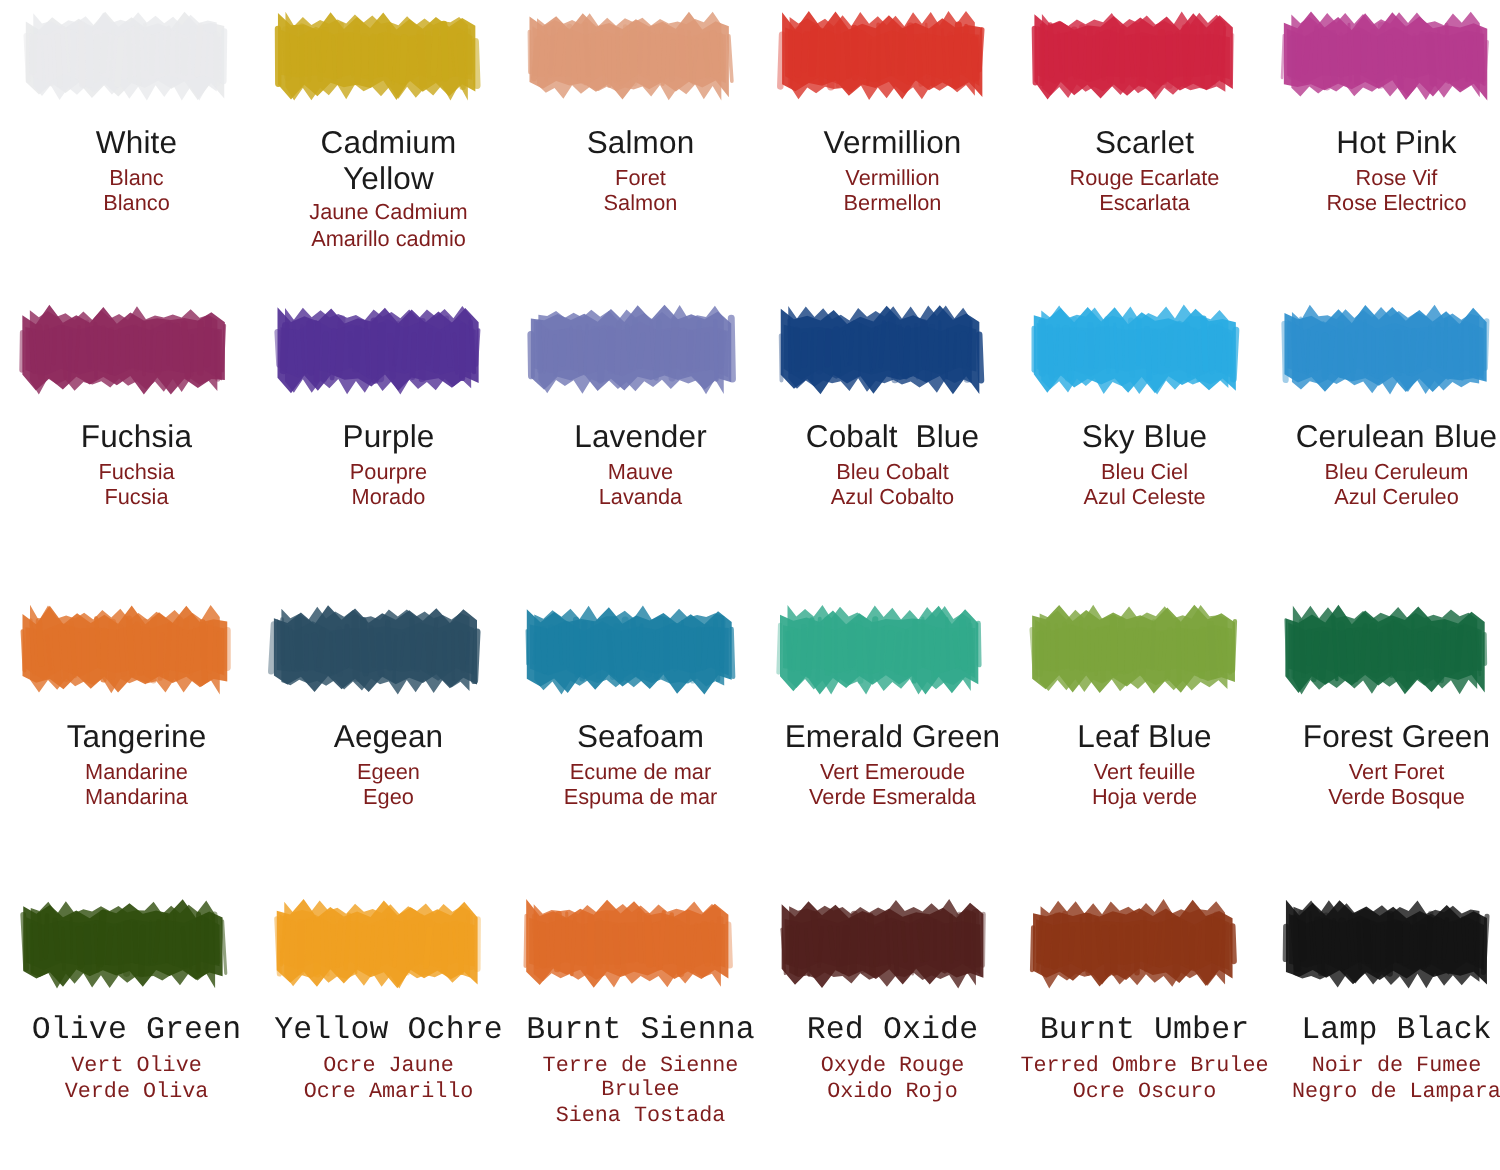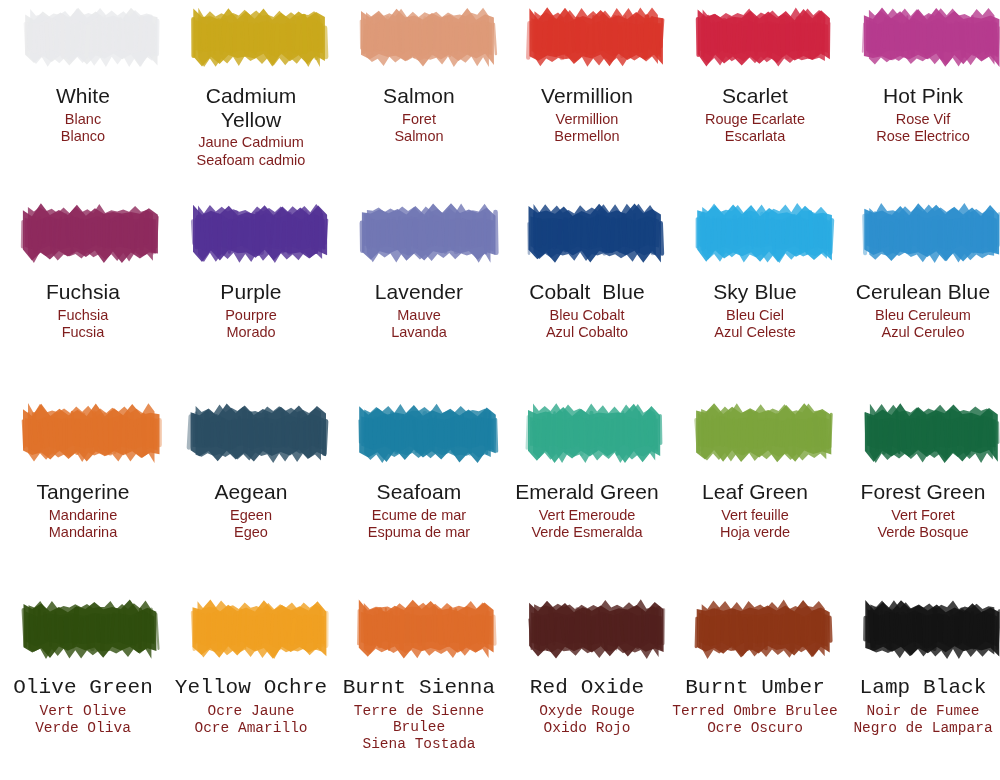--- a/index.html
+++ b/index.html
@@ -33,21 +33,21 @@
   .row-1 { height: 196px; }
   .row-2 { height: 200px; }
   .row-3 { height: 196px; }
   .row-4 { height: 182px; font-family: Liberation Mono, monospace; }
 
   .swatch-cell {
     width: 158px;
     margin-right: 10px;
     display: flex;
     flex-direction: column;
-    align-items: flex-end;
+    align-items: flex-start;
     box-sizing: border-box;
   }
   .swatch-cell:first-child { margin-left: 8px; }
   .swatch-cell:last-child { margin-right: 0; }
 
   .stroke-box {
     width: 150px;
     height: 62px;
     display: block;
   }
@@ -151,21 +151,21 @@
             <line x1="125.1" y1="21.8" x2="126.9" y2="44.2" stroke="#c9a81b" stroke-width="1.64" stroke-opacity="0.72" stroke-linecap="round"></line>
             <line x1="130.4" y1="18.5" x2="132.4" y2="51.9" stroke="#c9a81b" stroke-width="4.27" stroke-opacity="0.66" stroke-linecap="round"></line>
             <line x1="135.7" y1="15.4" x2="137.2" y2="41.2" stroke="#c9a81b" stroke-width="4.73" stroke-opacity="0.51" stroke-linecap="round"></line>
             <line x1="140.9" y1="21.8" x2="142.0" y2="50.9" stroke="#c9a81b" stroke-width="4.77" stroke-opacity="0.57" stroke-linecap="round"></line>
           </svg>
         </div>
         <div class="label-block">
           <span class="name-en">Cadmium
 Yellow</span>
           <span class="name-fr">Jaune Cadmium</span>
-          <span class="name-es">Seafoam cadmio</span>
+          <span class="name-es">Amarillo cadmio</span>
         </div>
       </div>
       <div class="swatch-cell">
         <div class="stroke-box">
           <svg viewBox="0 0 150 62" preserveAspectRatio="none">
             <polygon points="9.0,5.0 17.9,11.4 26.8,4.8 35.6,13.9 44.5,2.8 53.3,11.6 62.2,9.4 71.0,13.4 79.9,6.9 88.8,11.6 97.6,8.5 106.5,13.2 115.3,1.9 124.2,13.7 133.1,8.2 141.9,11.5 141.9,58.9 133.1,47.7 124.2,52.4 115.3,48.5 106.5,55.0 97.6,48.6 88.8,53.5 79.9,48.8 71.0,60.4 62.2,49.6 53.3,55.2 44.5,49.4 35.6,51.0 26.8,48.0 17.9,53.2 9.0,48.7" fill="#dd9a78" fill-opacity="0.92"></polygon>
             <polygon points="14.0,6.2 19.9,10.9 25.7,7.3 31.6,9.8 37.4,7.3 43.3,10.2 49.1,2.8 55.0,11.3 60.8,5.8 66.7,11.1 72.6,6.2 78.4,8.8 84.3,5.8 90.1,11.0 96.0,6.6 101.8,9.6 107.7,8.4 113.5,10.2 119.4,6.7 125.2,8.8 131.1,1.8 136.9,10.3 136.9,61.0 131.1,51.3 125.2,60.2 119.4,50.4 113.5,56.8 107.7,52.7 101.8,60.9 96.0,50.6 90.1,58.4 84.3,51.7 78.4,53.7 72.6,52.4 66.7,54.7 60.8,51.6 55.0,54.7 49.1,52.0 43.3,56.5 37.4,50.8 31.6,59.9 25.7,52.7 19.9,55.9 14.0,50.4" fill="#dd9a78" fill-opacity="0.8"></polygon>
             <polygon points="11.0,11.7 22.8,18.3 34.5,12.7 46.2,17.3 57.9,14.3 69.6,18.4 81.3,11.0 93.1,16.9 104.8,16.1 116.5,18.6 128.2,14.9 139.9,17.1 139.9,49.4 128.2,44.7 116.5,48.9 104.8,44.1 93.1,49.4 81.3,43.5 69.6,51.6 57.9,43.6 46.2,51.0 34.5,44.8 22.8,45.5 11.0,44.7" fill="#dd9a78" fill-opacity="0.75"></polygon>
             <line x1="9.0" y1="15.1" x2="9.3" y2="42.2" stroke="#dd9a78" stroke-width="2.55" stroke-opacity="0.62" stroke-linecap="round"></line>
             <line x1="14.4" y1="20.3" x2="12.0" y2="46.1" stroke="#dd9a78" stroke-width="3.99" stroke-opacity="0.88" stroke-linecap="round"></line>
@@ -753,21 +753,21 @@
             <line x1="110.8" y1="15.2" x2="110.7" y2="46.9" stroke="#7ca43c" stroke-width="1.64" stroke-opacity="0.42" stroke-linecap="round"></line>
             <line x1="116.2" y1="20.3" x2="118.3" y2="41.6" stroke="#7ca43c" stroke-width="2.07" stroke-opacity="0.76" stroke-linecap="round"></line>
             <line x1="121.6" y1="17.8" x2="121.1" y2="48.3" stroke="#7ca43c" stroke-width="4.32" stroke-opacity="0.84" stroke-linecap="round"></line>
             <line x1="127.0" y1="14.4" x2="129.3" y2="48.4" stroke="#7ca43c" stroke-width="4.70" stroke-opacity="0.60" stroke-linecap="round"></line>
             <line x1="132.5" y1="18.7" x2="134.8" y2="47.1" stroke="#7ca43c" stroke-width="1.99" stroke-opacity="0.69" stroke-linecap="round"></line>
             <line x1="137.9" y1="17.6" x2="139.9" y2="46.8" stroke="#7ca43c" stroke-width="2.21" stroke-opacity="0.54" stroke-linecap="round"></line>
             <line x1="143.3" y1="12.1" x2="142.0" y2="45.0" stroke="#7ca43c" stroke-width="2.86" stroke-opacity="0.82" stroke-linecap="round"></line>
           </svg>
         </div>
         <div class="label-block">
-          <span class="name-en">Leaf Green</span>
+          <span class="name-en">Leaf Blue</span>
           <span class="name-fr">Vert feuille</span>
           <span class="name-es">Hoja verde</span>
         </div>
       </div>
       <div class="swatch-cell">
         <div class="stroke-box">
           <svg viewBox="0 0 150 62" preserveAspectRatio="none">
             <polygon points="8.9,10.1 17.7,13.2 26.6,7.6 35.5,13.0 44.3,1.2 53.2,14.2 62.1,5.0 70.9,12.5 79.8,8.1 88.6,11.3 97.5,2.4 106.4,12.0 115.2,10.7 124.1,13.7 133.0,5.9 141.8,12.6 141.8,59.7 133.0,48.0 124.1,51.4 115.2,49.2 106.4,59.5 97.5,50.5 88.6,60.9 79.8,48.2 70.9,55.0 62.1,48.0 53.2,55.0 44.3,48.9 35.5,54.5 26.6,48.8 17.7,60.0 8.9,48.9" fill="#15683f" fill-opacity="0.92"></polygon>
             <polygon points="13.9,1.8 19.7,10.0 25.6,1.9 31.4,10.2 37.3,2.8 43.1,10.0 49.0,8.6 54.9,10.5 60.7,5.4 66.6,10.6 72.4,6.5 78.3,8.8 84.1,2.7 90.0,9.6 95.8,6.6 101.7,10.0 107.6,7.9 113.4,9.6 119.3,4.4 125.1,8.8 131.0,6.5 136.8,10.9 136.8,57.4 131.0,51.1 125.1,60.9 119.3,51.5 113.4,57.0 107.6,50.8 101.7,55.0 95.8,50.6 90.0,58.3 84.1,51.6 78.3,55.9 72.4,51.7 66.6,60.5 60.7,51.7 54.9,57.0 49.0,51.7 43.1,56.6 37.3,52.6 31.4,57.9 25.6,51.4 19.7,61.0 13.9,50.6" fill="#15683f" fill-opacity="0.8"></polygon>
             <polygon points="10.9,13.1 22.6,18.3 34.3,15.7 46.0,18.7 57.8,16.0 69.5,18.0 81.2,10.9 92.9,18.2 104.7,14.7 116.4,18.6 128.1,13.7 139.8,18.1 139.8,45.3 128.1,44.5 116.4,49.3 104.7,43.2 92.9,45.7 81.2,44.6 69.5,50.9 57.8,44.0 46.0,48.6 34.3,43.4 22.6,47.2 10.9,43.6" fill="#15683f" fill-opacity="0.75"></polygon>

